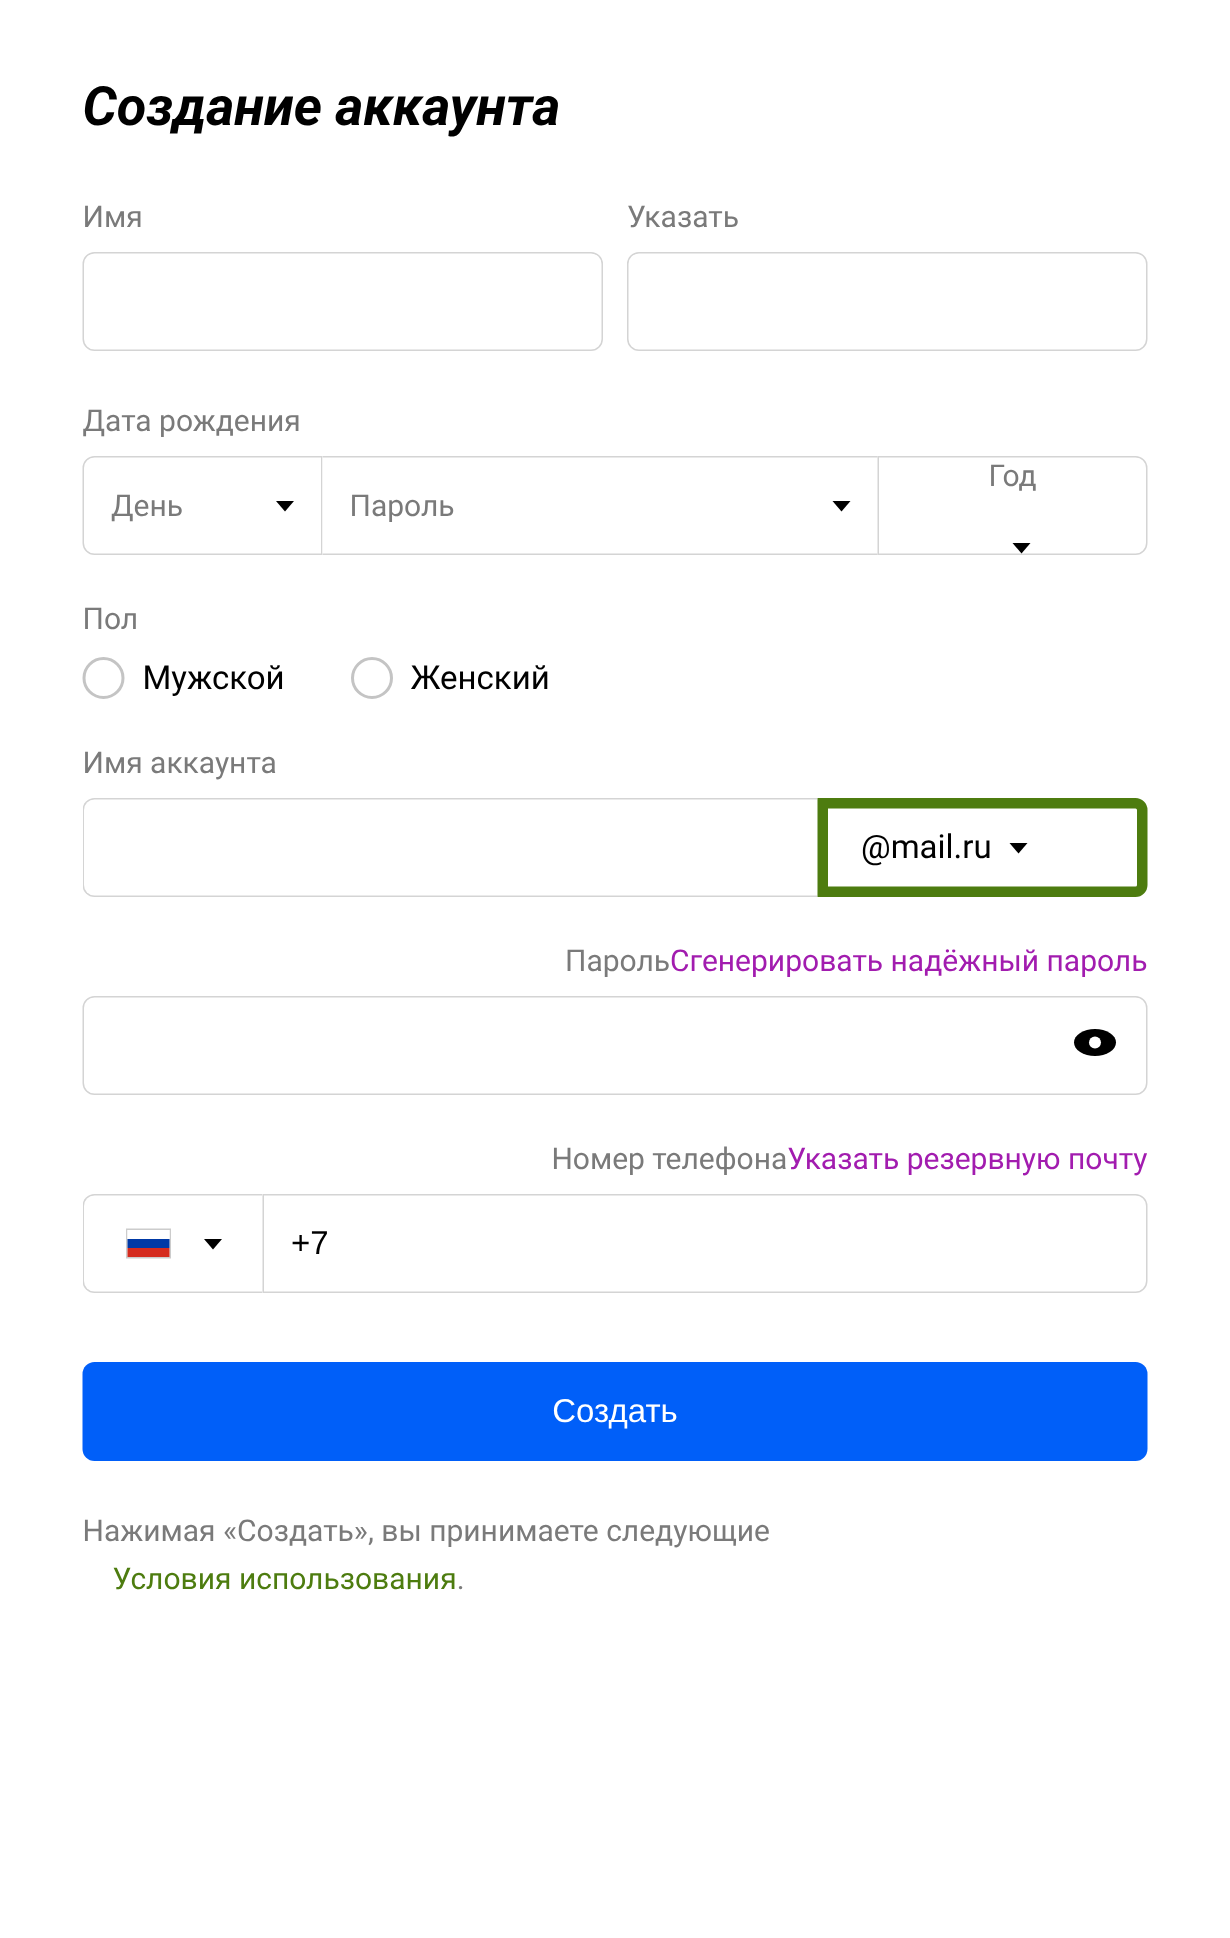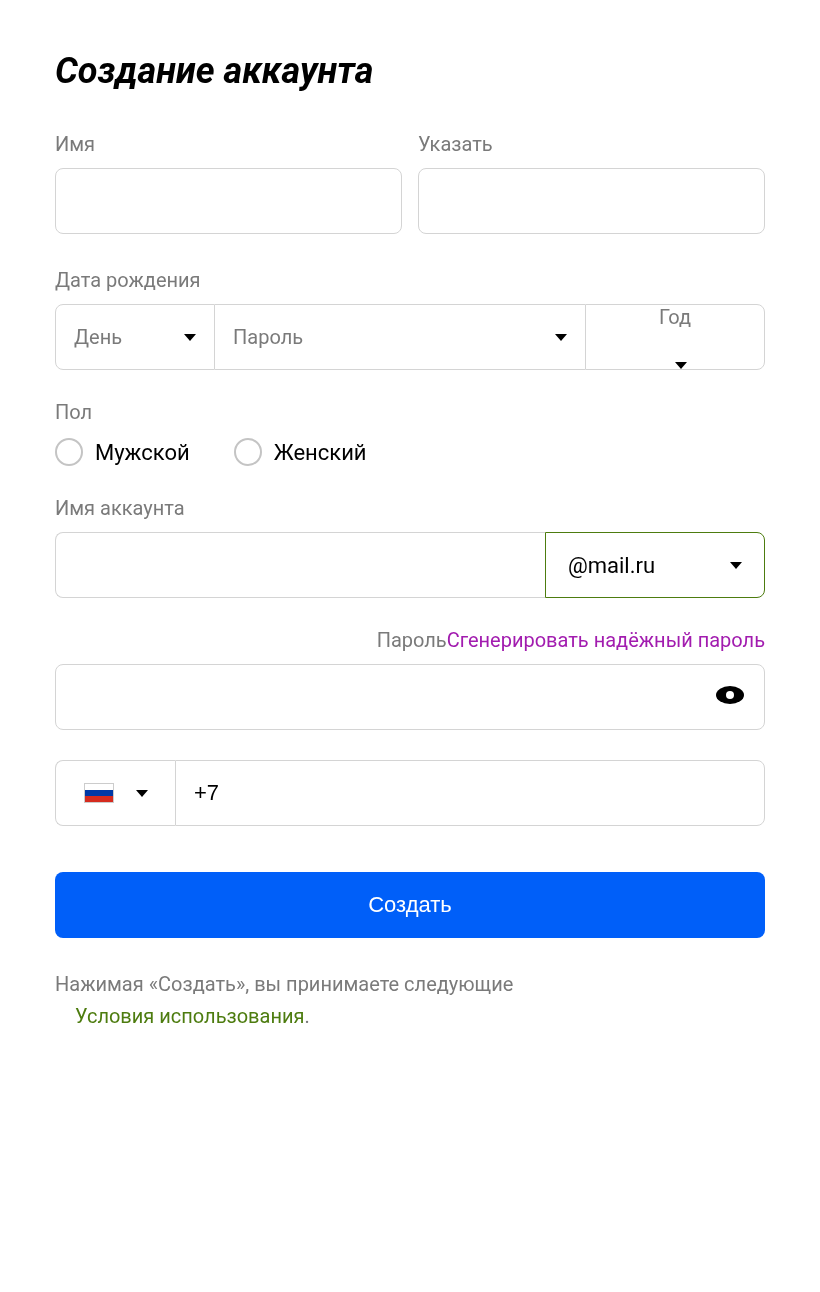--- a/index.html
+++ b/index.html
@@ -116,25 +116,25 @@
       height: 66px;
       border: 1px solid #d4d4d4;
       border-right: none;
       border-radius: 8px 0 0 8px;
       font-size: 20px;
       padding: 0 18px;
     }
     .domain-select {
       width: 220px;
       height: 66px;
-      border: 1px solid #4d7c0f;
+      border: 7px solid #4d7c0f;
       border-radius: 0 8px 8px 0;
       display: flex;
       align-items: center;
-      justify-content: space-between;
+      justify-content: flex-start;
       padding: 0 22px;
       font-size: 22px;
       color: #000;
       cursor: pointer;
       background: #fff;
     }
     .label-row {
       display: flex;
       justify-content: flex-end;
       align-items: baseline;
@@ -294,20 +294,24 @@
     <span class="eye-icon">
       <svg width="30" height="22" viewBox="0 0 30 22">
         <ellipse cx="15" cy="11" rx="14" ry="9" fill="#000"></ellipse>
         <circle cx="15" cy="11" r="4" fill="#fff"></circle>
       </svg>
     </span>
   </div>
 </div>
 
 <div class="section">
+  <div class="label-row">
+    <span class="label" style="margin-bottom:0;">Номер телефона</span>
+    <a class="link">Указать резервную почту</a>
+  </div>
   <div class="phone-row">
     <div class="country-select">
       <span class="flag">
         <span class="flag-stripe" style="background:#fff;"></span>
         <span class="flag-stripe" style="background:#0039a6;"></span>
         <span class="flag-stripe" style="background:#d52b1e;"></span>
       </span>
       <span class="caret"></span>
     </div>
     <input class="phone-input" type="text" value="+7" style="">

